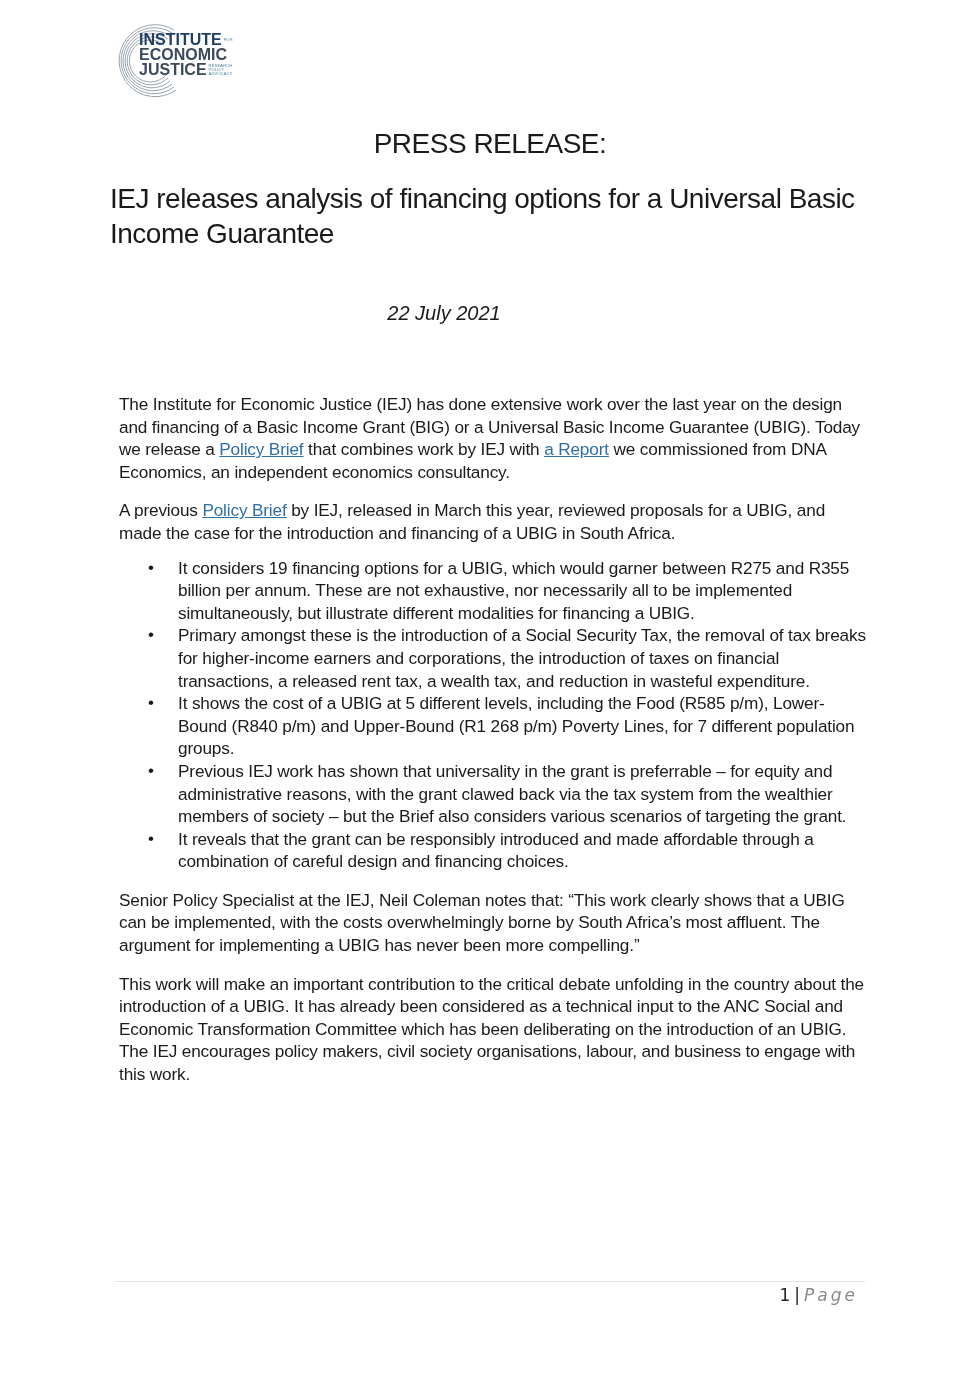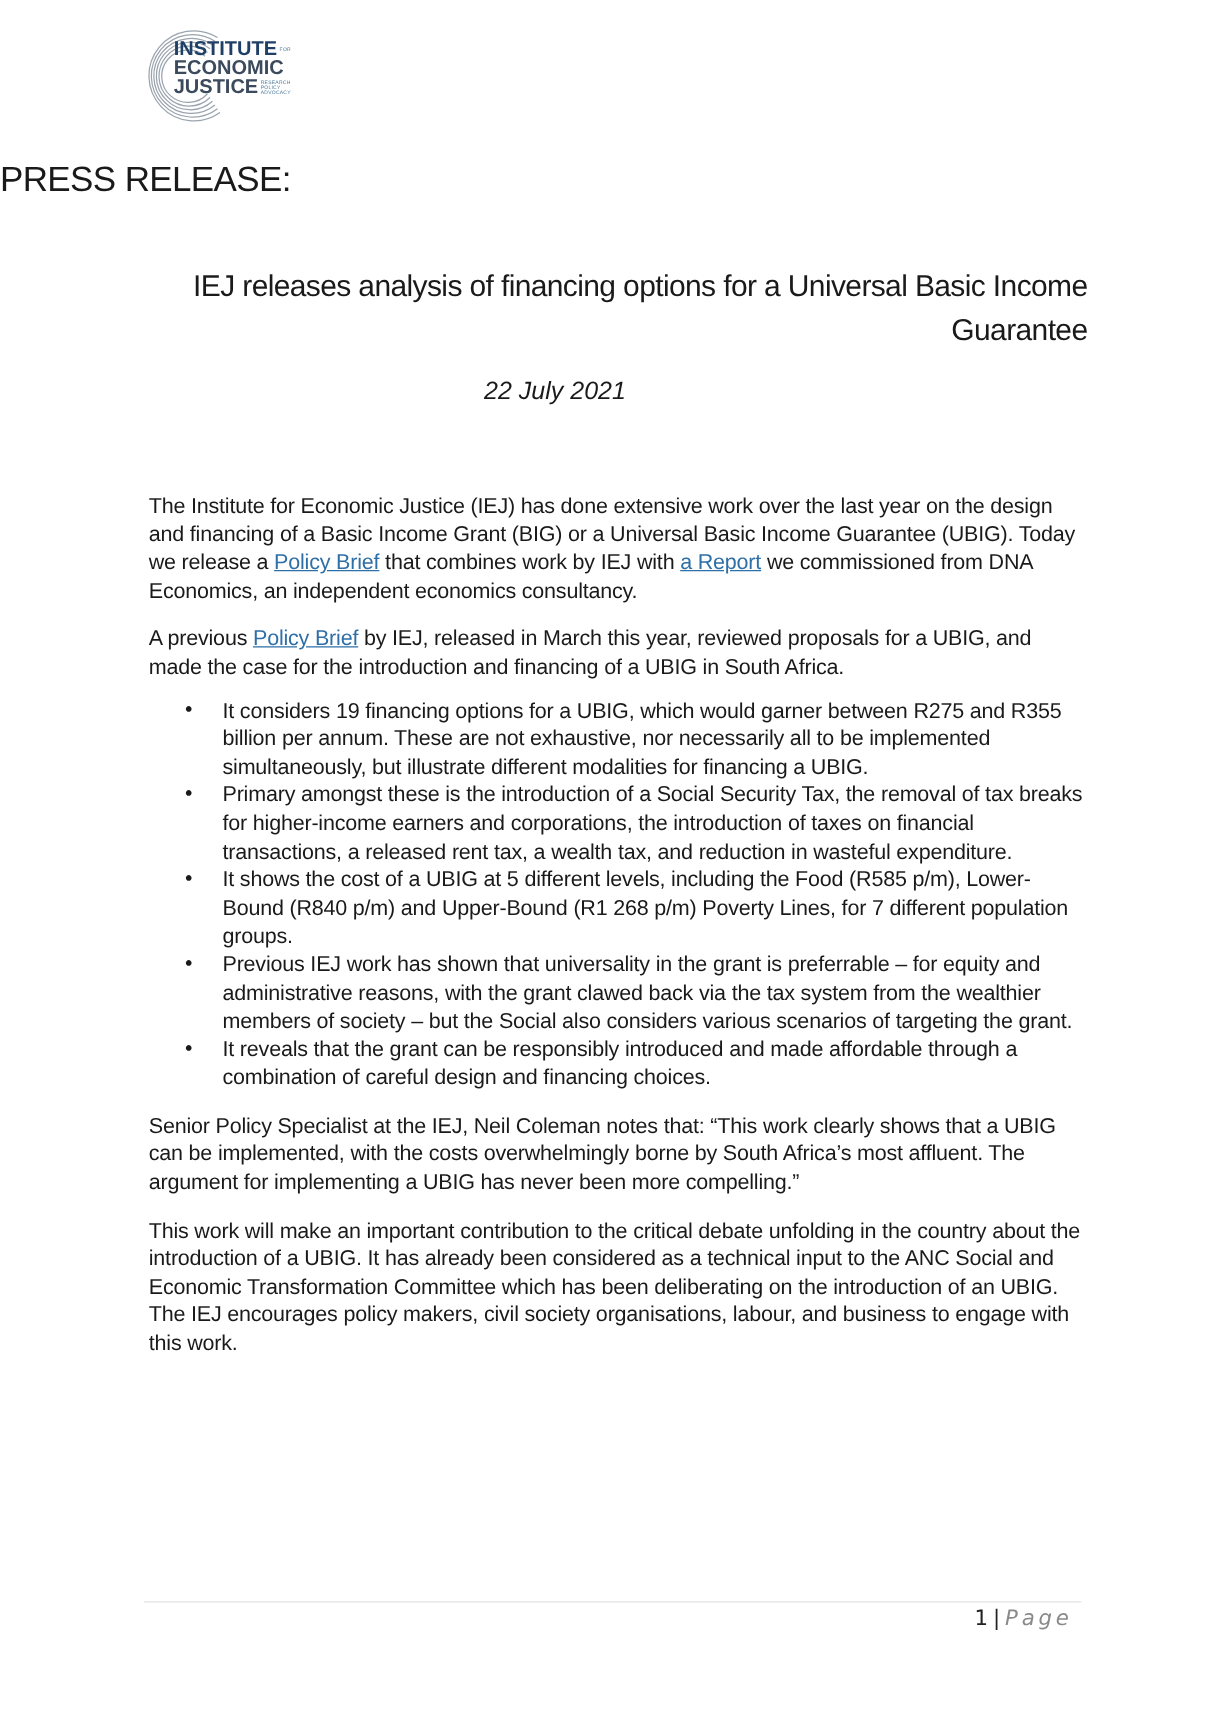--- a/index.html
+++ b/index.html
@@ -16,26 +16,26 @@
       font-family: "Liberation Sans", sans-serif; font-weight: bold;
       color: #3b4a5c; font-size: 16px; line-height: 15px; letter-spacing: 0px;
     }
     .logo-text .first { color: #1f3f66; text-align: center; }
     .logo-row { display: flex; align-items: center; white-space: nowrap; }
     .logo-small {
       font-size: 4px; line-height: 4px; color: #4a7a9a; margin-left: 2px;
       font-weight: normal; letter-spacing: 0.2px;
     }
     .press-title {
-      position: absolute; left: 0; width: 980px; top: 128px; text-align: left;
+      position: absolute; left: 0; width: 980px; top: 128px; text-align: center;
       font-size: 28px; letter-spacing: -0.5px;
     }
     .headline {
-      position: absolute; left: 110px; width: 760px; top: 212px; text-align: right;
-      font-size: 24px; line-height: 35px; letter-spacing: -0.5px;
+      position: absolute; left: 110px; width: 760px; top: 181px; text-align: left;
+      font-size: 28px; line-height: 35px; letter-spacing: -0.5px;
     }
     .date {
       position: absolute; left: 0; width: 888px; top: 302px; text-align: center;
       font-size: 20px; font-style: italic;
     }
     .body {
       position: absolute; left: 119px; width: 748px; top: 377px;
       font-size: 17.2px; line-height: 22.6px; letter-spacing: -0.15px;
     }
     .body p { margin: 16px 0 12px 0; }
@@ -97,21 +97,21 @@
   <p>
     <span>The Institute for Economic Justice (IEJ) has done extensive work over the last year on the design and financing of a Basic Income Grant (BIG) or a Universal Basic Income Guarantee (UBIG). Today we release a </span><a href="#">Policy Brief</a><span> that combines work by IEJ with </span><a href="#">a Report</a><span> we commissioned from DNA Economics, an independent economics consultancy.</span>
   </p>
   <p>
     <span>A previous </span><a href="#">Policy Brief</a><span> by IEJ, released in March this year, reviewed proposals for a UBIG, and made the case for the introduction and financing of a UBIG in South Africa.</span>
   </p>
   <ul class="bullets">
     <li><span class="dot">•</span><span>It considers 19 financing options for a UBIG, which would garner between R275 and R355 billion per annum. These are not exhaustive, nor necessarily all to be implemented simultaneously, but illustrate different modalities for financing a UBIG.</span></li>
     <li><span class="dot">•</span><span>Primary amongst these is the introduction of a Social Security Tax, the removal of tax breaks for higher-income earners and corporations, the introduction of taxes on financial transactions, a released rent tax, a wealth tax, and reduction in wasteful expenditure.</span></li>
     <li><span class="dot">•</span><span>It shows the cost of a UBIG at 5 different levels, including the Food (R585 p/m), Lower-Bound (R840 p/m) and Upper-Bound (R1 268 p/m) Poverty Lines, for 7 different population groups.</span></li>
-    <li><span class="dot">•</span><span>Previous IEJ work has shown that universality in the grant is preferrable – for equity and administrative reasons, with the grant clawed back via the tax system from the wealthier members of society – but the Social also considers various scenarios of targeting the grant.</span></li>
+    <li><span class="dot">•</span><span>Previous IEJ work has shown that universality in the grant is preferrable – for equity and administrative reasons, with the grant clawed back via the tax system from the wealthier members of society – but the Brief also considers various scenarios of targeting the grant.</span></li>
     <li><span class="dot">•</span><span>It reveals that the grant can be responsibly introduced and made affordable through a combination of careful design and financing choices.</span></li>
   </ul>
   <p>Senior Policy Specialist at the IEJ, Neil Coleman notes that: “This work clearly shows that a UBIG can be implemented, with the costs overwhelmingly borne by South Africa’s most affluent. The argument for implementing a UBIG has never been more compelling.”</p>
   <p>This work will make an important contribution to the critical debate unfolding in the country about the introduction of a UBIG. It has already been considered as a technical input to the ANC Social and Economic Transformation Committee which has been deliberating on the introduction of an UBIG. The IEJ encourages policy makers, civil society organisations, labour, and business to engage with this work.</p>
 </div>
 
 <div class="footer-line"></div>
 <div class="page-num">
   <span>1</span><span class="sep">|</span><span class="pg">Page</span>
 </div>

